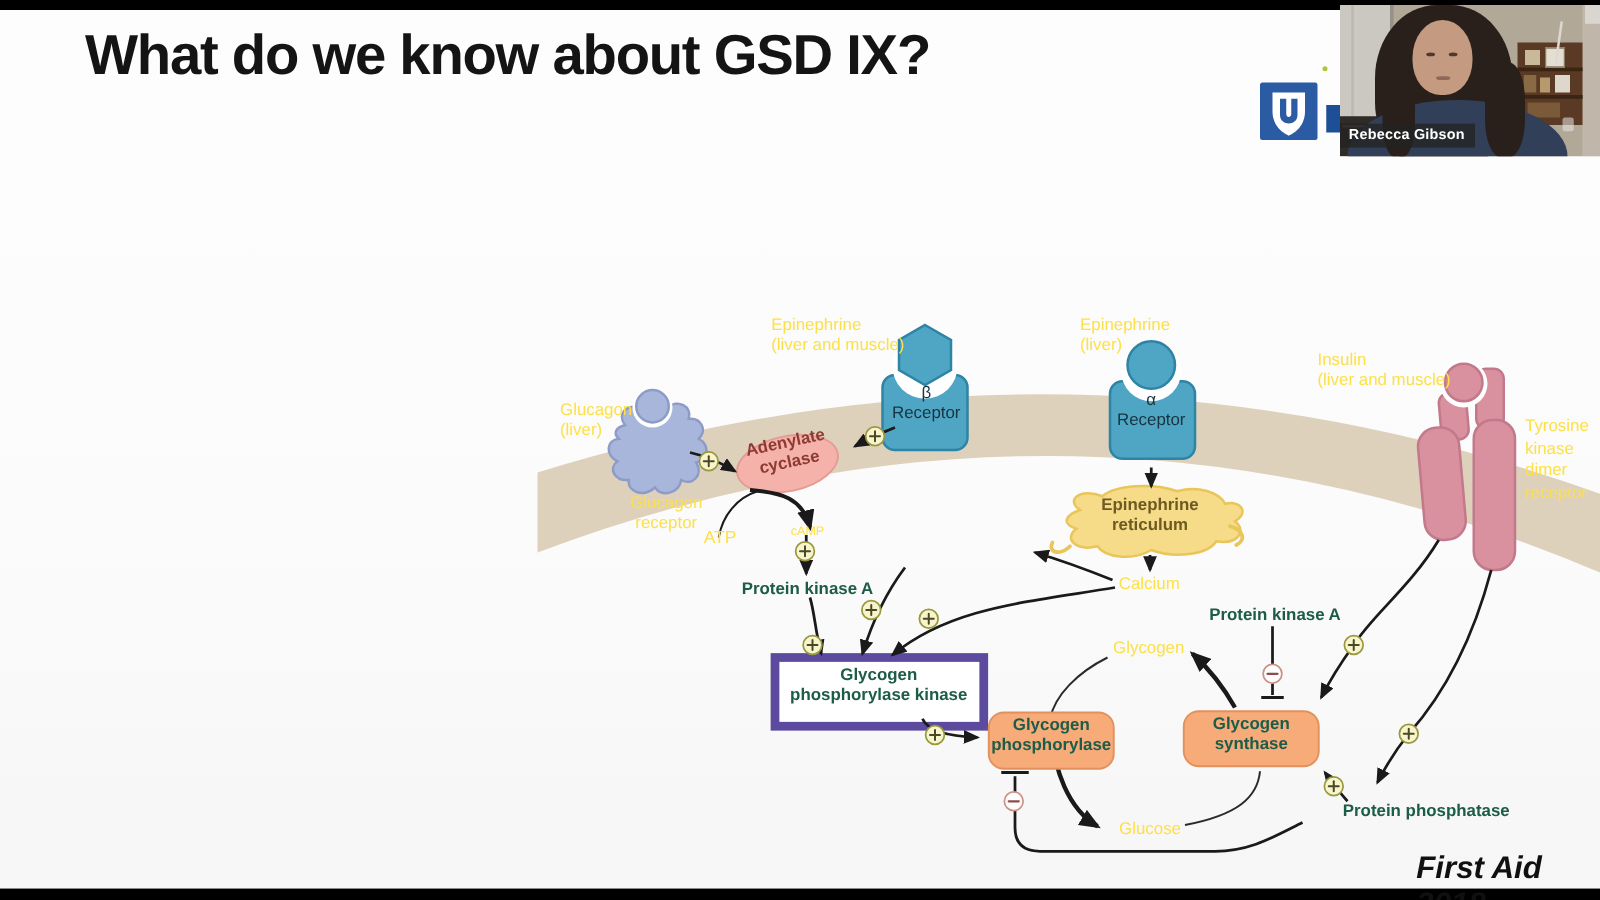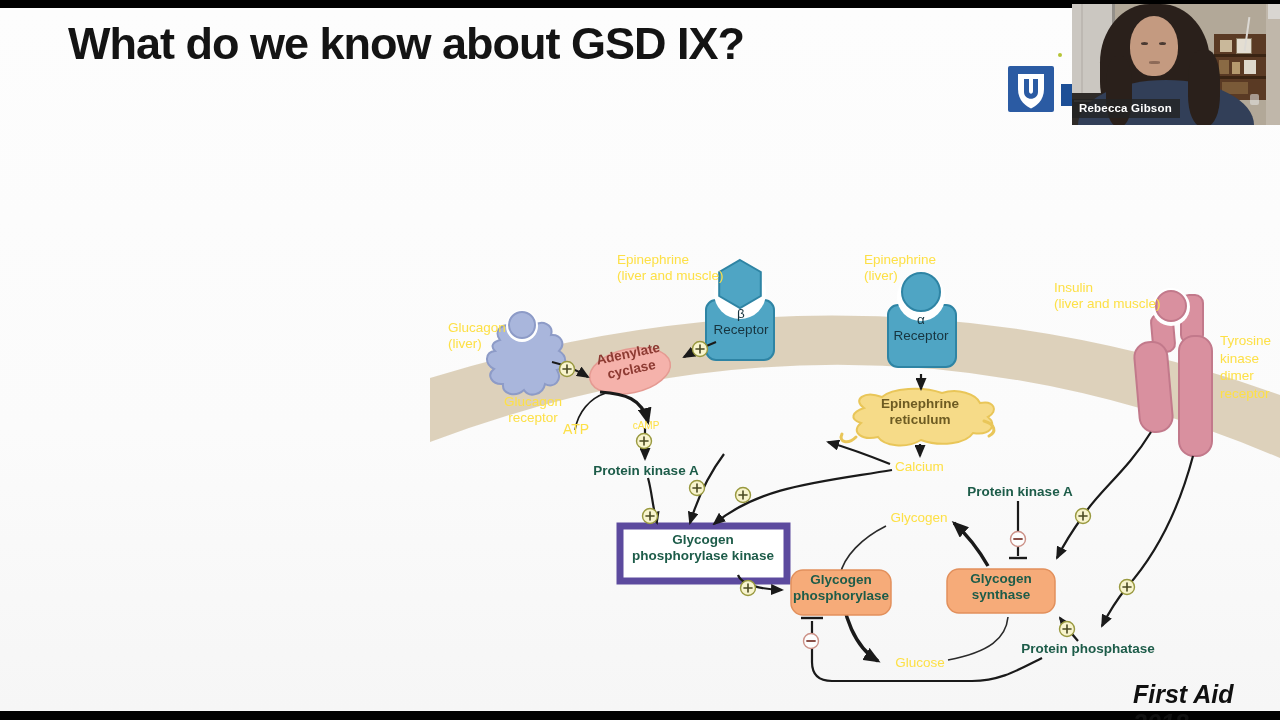--- a/index.html
+++ b/index.html
@@ -258,21 +258,21 @@
   <div class="lbl" style="left:895px;top:459px;">Calcium</div>
   <div class="lbl ctr green" style="left:1020px;top:484px;">Protein kinase A</div>
   <div class="lbl ctr green" style="left:703px;top:532px;">Glycogen
 phosphorylase kinase</div>
   <div class="lbl ctr green" style="left:841px;top:572px;">Glycogen
 phosphorylase</div>
   <div class="lbl ctr green" style="left:1001px;top:571px;">Glycogen
 synthase</div>
   <div class="lbl ctr" style="left:919px;top:510px;">Glycogen</div>
   <div class="lbl ctr" style="left:920px;top:655px;">Glucose</div>
-  <div class="lbl ctr green" style="left:1088px;top:641px;">Protein phosphatase</div>
+  <div class="lbl ctr green" style="left:1141px;top:641px;">Protein phosphatase</div>
 
   <div class="citation">First Aid 2018</div>
 
   <div class="duke">
     <svg width="46" height="46" viewBox="0 0 46 46">
       <path d="M10,8 h26 v15 c0,12 -8.5,17.5 -13,19.5 c-4.5,-2 -13,-7.5 -13,-19.5 Z" fill="#ffffff"></path>
       <path d="M16,13 v13 c0,9 14,9 14,0 v-13 h-5 v12 c0,3.5 -4,3.5 -4,0 v-12 Z" fill="#2b5ba3"></path>
     </svg>
   </div>
   <div class="dot"></div>

